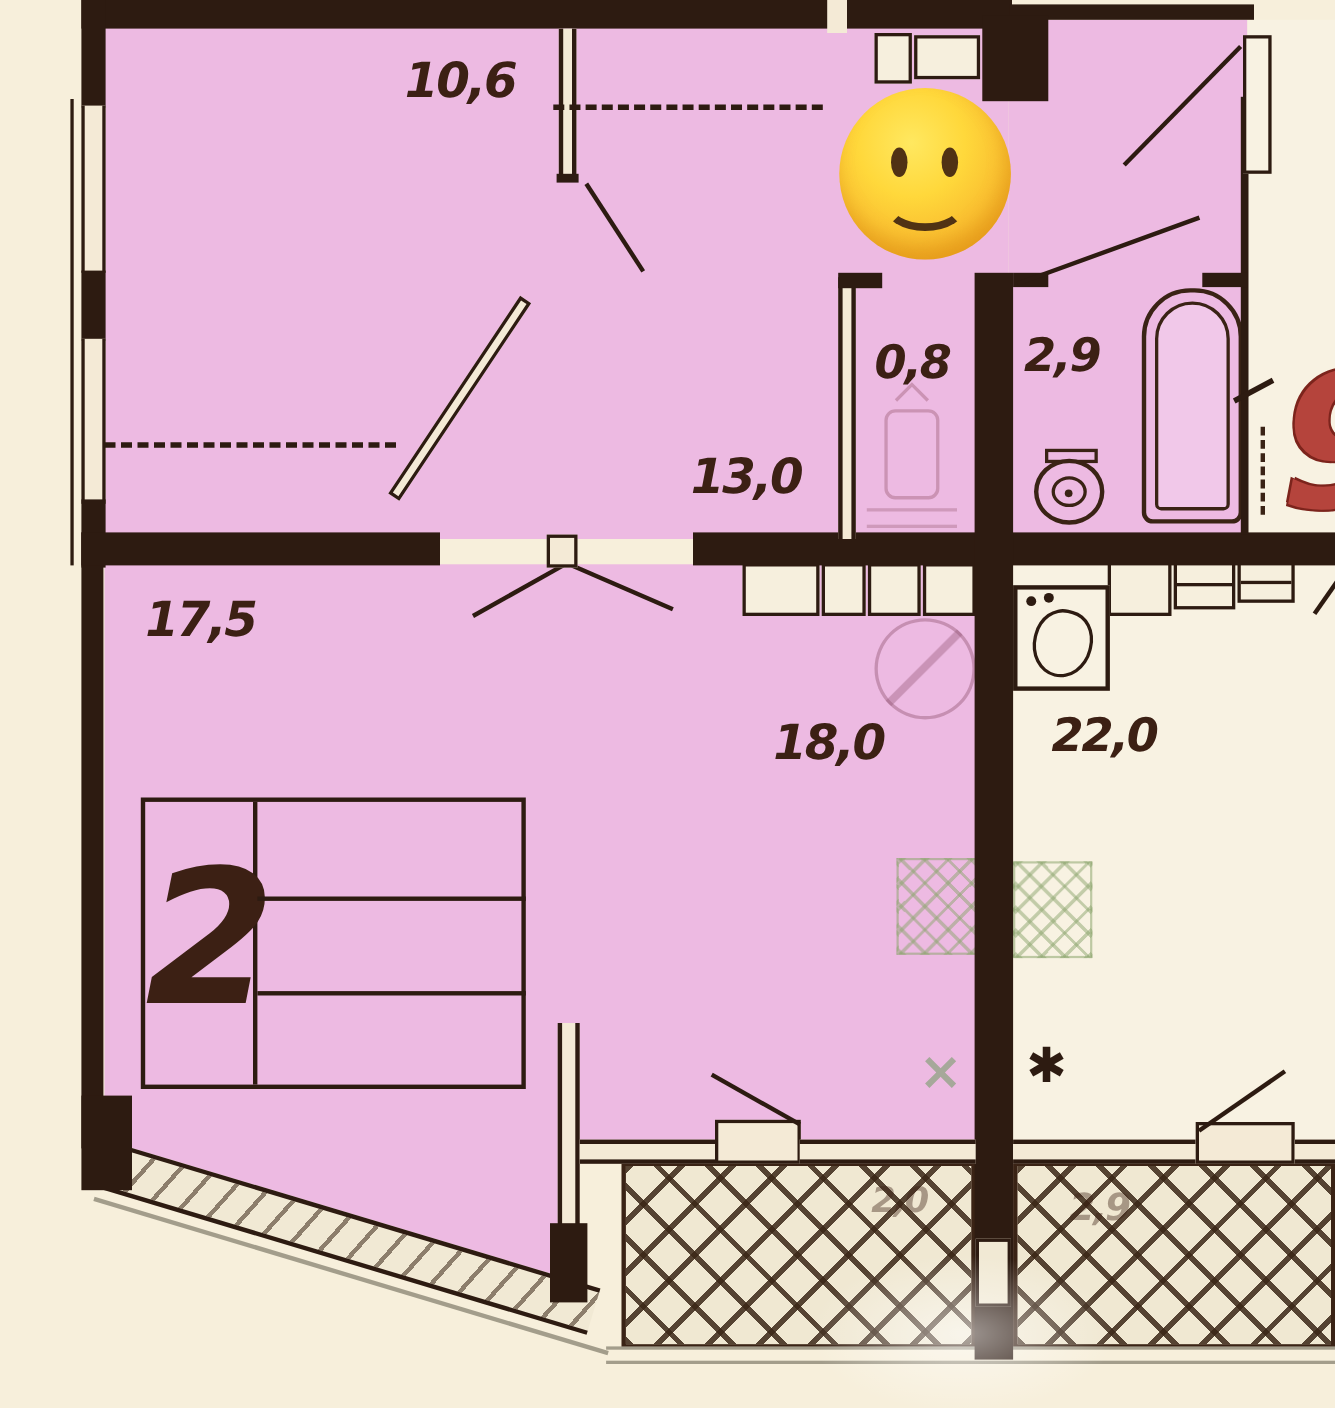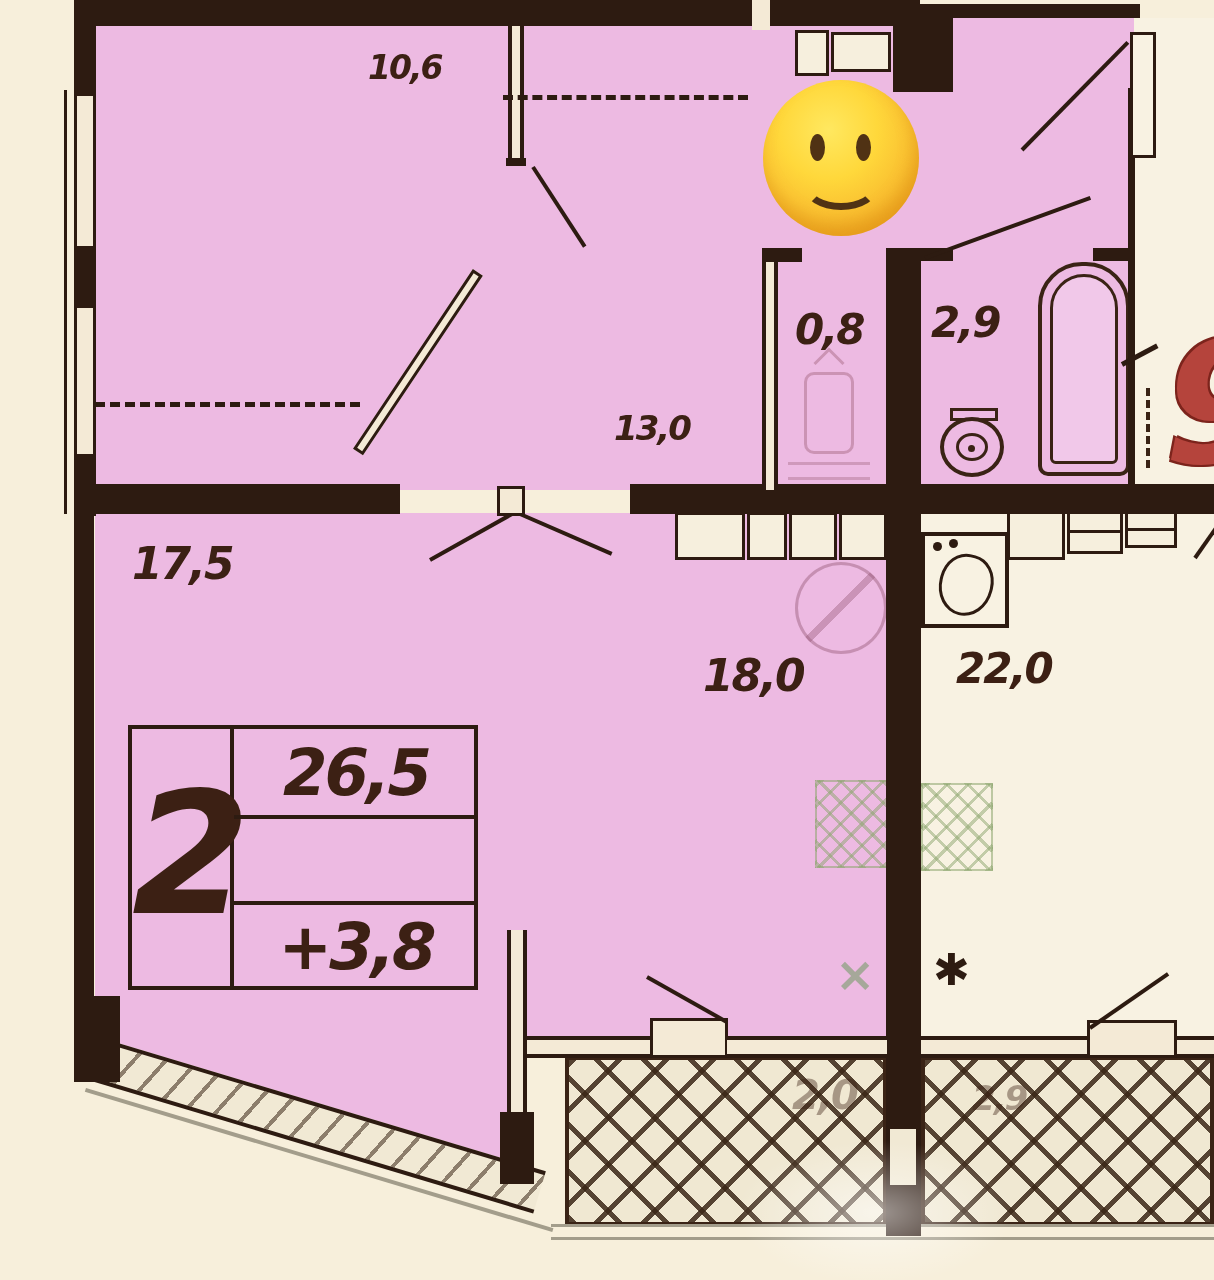--- a/index.html
+++ b/index.html
@@ -178,37 +178,35 @@
 
   <div class="dash" style="left:95px; top:402px; width:265px;"></div>
   <div class="dash" style="left:503px; top:95px; width:245px;"></div>
 
   <div class="line" style="left:1122px; top:362px; width:40px; height:5px; transform:rotate(-28deg);"></div>
   <div style="left:1146px; top:388px; width:4px; height:80px; border-left:4px dashed #3a2315;"></div>
 
   <div class="lbl" style="left:835px; top:946px; font-size:48px; color:#9aa58e; font-style:normal; opacity:.85;">×</div>
   <div class="lbl" style="left:933px; top:944px; font-size:44px; color:#2d1b11; font-style:normal;">✱</div>
 
-  <div class="lbl" style="left:368px; top:48px;  font-size:33px;">10,6</div>
+  <div class="lbl" style="left:368px; top:48px;  font-size:44px;">10,6</div>
   <div class="lbl" style="left:795px; top:305px; font-size:42px;">0,8</div>
   <div class="lbl" style="left:931px; top:298px; font-size:42px;">2,9</div>
-  <div class="lbl" style="left:614px; top:408px; font-size:34px;">13,0</div>
+  <div class="lbl" style="left:628px; top:408px; font-size:44px;">13,0</div>
   <div class="lbl" style="left:132px; top:538px; font-size:44px;">17,5</div>
   <div class="lbl" style="left:703px; top:650px; font-size:44px;">18,0</div>
   <div class="lbl" style="left:956px; top:644px; font-size:42px;">22,0</div>
-  <div class="lbl" style="left:792px; top:1072px; font-size:40px; opacity:.4;">2,0</div>
+  <div class="lbl" style="left:792px; top:1072px; font-size:32px; opacity:.4;">2,0</div>
   <div class="lbl" style="left:972px; top:1078px; font-size:34px; opacity:.4;">2,9</div>
 
   <div id="info-table">
     <div class="vdiv"></div>
     <div style="left:0; top:0; width:98px; height:257px; text-align:center; line-height:250px; font-size:170px; font-style:italic; font-weight:bold; color:#3c2014;">2</div>
-    <div class="cell" style="top:2px;">26,5</div>
     <div class="hdiv" style="top:86px;"></div>
     <div class="hdiv" style="top:172px;"></div>
-    <div class="cell" style="top:176px;">+3,8</div>
   </div>
 
   <div class="smiley">
     <div class="eye" style="left:47px;"></div>
     <div class="eye" style="left:93px;"></div>
     <div class="mouth"></div>
   </div>
 
   <div id="corner-nine">9</div>
 

